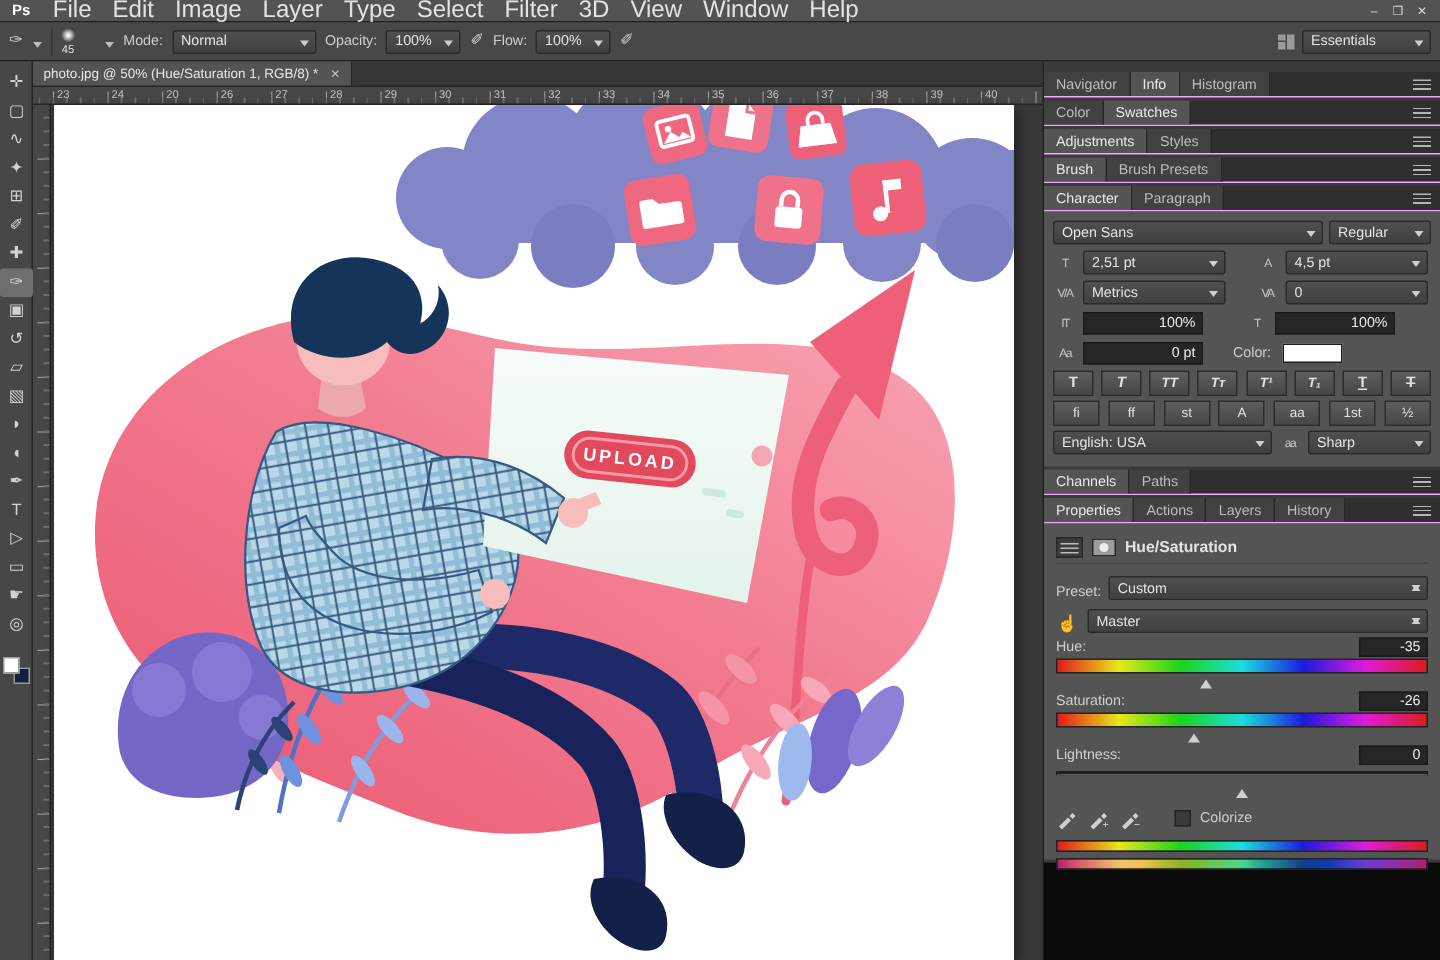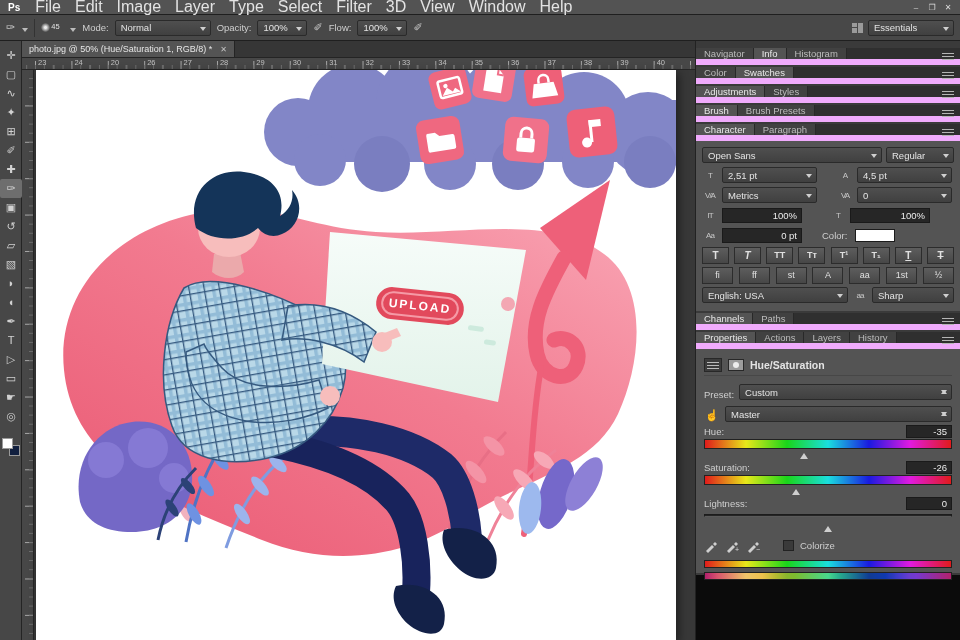--- a/index.html
+++ b/index.html
@@ -15,21 +15,21 @@
   .menu-item{font-size:16px;color:#e3e3e3;padding:0 7px;cursor:default;}
   .win-controls{margin-left:auto;display:flex;align-items:center;padding-right:4px;}
   .wc{width:16px;text-align:center;font-size:8px;color:#ddd;}
 
   
   .optionsbar{position:absolute;left:0;top:15px;width:960px;height:26px;background:#484848;
               border-bottom:1px solid #1f1f1f;display:flex;align-items:center;gap:6px;padding:0 6px;}
   .obicon{font-size:11px;color:#cccccc;line-height:1;}
   .oblabel{font-size:9.5px;color:#cfcfcf;white-space:nowrap;}
   .osep{width:1px;height:18px;background:#333;}
-  .bpv{display:flex;flex-direction:row;align-items:flex-start;width:22px;line-height:1;gap:1px;}
+  .bpv{display:flex;flex-direction:column;align-items:flex-start;width:22px;line-height:1;gap:1px;}
   .bpv .dotp{width:9px;height:9px;border-radius:50%;background:radial-gradient(circle,#ececec 15%,rgba(236,236,236,0) 75%);}
   .bpv .bnum{font-size:7.5px;color:#e0e0e0;}
   .dd{position:relative;display:flex;align-items:center;height:16px;background:linear-gradient(#4f4f4f,#404040);
       border:1px solid #2a2a2a;border-radius:2px;color:#e4e4e4;font-size:9.5px;padding:0 15px 0 5px;
       white-space:nowrap;overflow:hidden;}
   .dd::after{content:"";position:absolute;right:4px;top:6px;border:3px solid transparent;border-top:4px solid #cfcfcf;}
   .dd.combo::after{top:auto;bottom:2px;border:3px solid transparent;border-top:4px solid #cfcfcf;}
   .dd.combo::before{content:"";position:absolute;right:4px;top:2px;border:3px solid transparent;border-bottom:4px solid #cfcfcf;}
   .mini-arrow{width:0;height:0;border:3px solid transparent;border-top:4px solid #bbb;margin-left:1px;margin-top:8px;}
   .ws-btn{margin-left:auto;display:flex;align-items:center;gap:5px;}
@@ -68,21 +68,21 @@
             repeating-linear-gradient(to bottom,transparent 0 35.4px,#a8a8a8 35.4px 36.4px);
           background-size:4px 9.1px,8px 36.4px;background-position:right top,right top;background-repeat:repeat-y;}
   .canvas{width:640px;height:570px;background:#ffffff;position:relative;margin-left:2px;
           box-shadow:3px 3px 9px rgba(0,0,0,.45);}
   .canvas svg{display:block;}
 
   
   .dock{position:absolute;left:695px;top:41px;right:0;bottom:0;background:#3a3a3a;border-left:1px solid #222;
         display:flex;flex-direction:column;gap:2px;}
   .dock-spacer{height:5px;flex:none;}
-  .tabs{display:flex;align-items:stretch;height:17px;flex:none;background:#2f2f2f;border-bottom:6px solid #f0abfc;}
+  .tabs{display:flex;align-items:stretch;height:17px;flex:none;background:#2f2f2f;border-bottom:1px solid #f0abfc;}
   .tab{display:flex;align-items:center;padding:0 8px;font-size:9.5px;color:#bcbcbc;background:#414141;
        border-right:1px solid #282828;white-space:nowrap;}
   .tab.active{background:#545454;color:#e8e8e8;}
   .pmenu{width:12px;height:7px;margin:5px 6px 0 auto;
          background:repeating-linear-gradient(#b5b5b5 0 1px,transparent 1px 3px);}
   .group-open{flex:none;display:flex;flex-direction:column;}
   .panel-body{background:#545454;}
 
   
   .char-body{height:170px;padding:6px 6px;display:flex;flex-direction:column;gap:4px;}
@@ -95,21 +95,21 @@
   .vbox.w80{width:80px;} .vbox.slim{width:46px;height:13px;}
   .gap12{width:12px;flex:none;} .gap20{width:20px;flex:none;}
   .clabel{font-size:9.5px;color:#cfcfcf;white-space:nowrap;}
   .cswatch{width:40px;height:13px;background:#ffffff;border:1px solid #1c1c1c;margin-left:4px;}
   .btnrow{justify-content:space-between;}
   .sbtn,.fbtn{height:17px;display:flex;align-items:center;justify-content:center;
        background:linear-gradient(#5d5d5d,#474747);border:1px solid #2c2c2c;color:#e0e0e0;}
   .sbtn{flex:0 0 27px;font-size:10px;font-weight:bold;}
   .fbtn{flex:0 0 31px;font-size:9px;}
   .sbtn.it{font-style:italic;} .sbtn.un{text-decoration:underline;} .sbtn.st{text-decoration:line-through;}
-  .sbtn.sc{font-size:9px;}
+  .sbtn.sc{font-size:9px;font-style:italic;}
   .dd.w-lang{width:146px;} .dd.w-aa{flex:1;}
 
   
   .props-body{height:224px;padding:5px 8px;display:flex;flex-direction:column;}
   .phead{display:flex;align-items:center;gap:6px;height:22px;border-bottom:1px solid #474747;margin-bottom:4px;flex:none;}
   .adj-icon{width:18px;height:14px;background:#3c3c3c;border:1px solid #282828;flex:none;
             background-image:linear-gradient(#bbb,#bbb),linear-gradient(#bbb,#bbb),linear-gradient(#bbb,#bbb);
             background-size:12px 1px;background-position:2px 3px,2px 6px,2px 9px;background-repeat:no-repeat;}
   .mask-icon{width:16px;height:12px;background:#9c9c9c;border:1px solid #282828;flex:none;
              display:flex;align-items:center;justify-content:center;}

